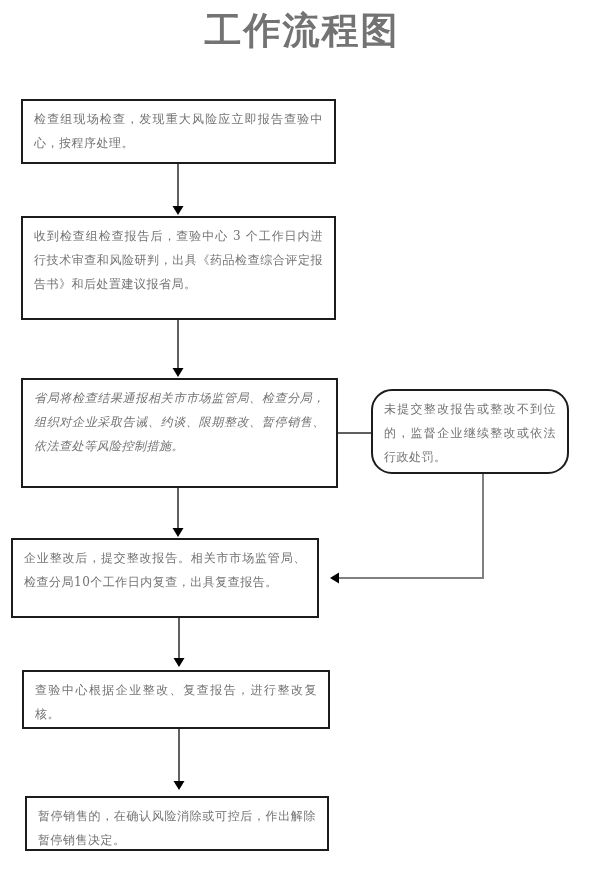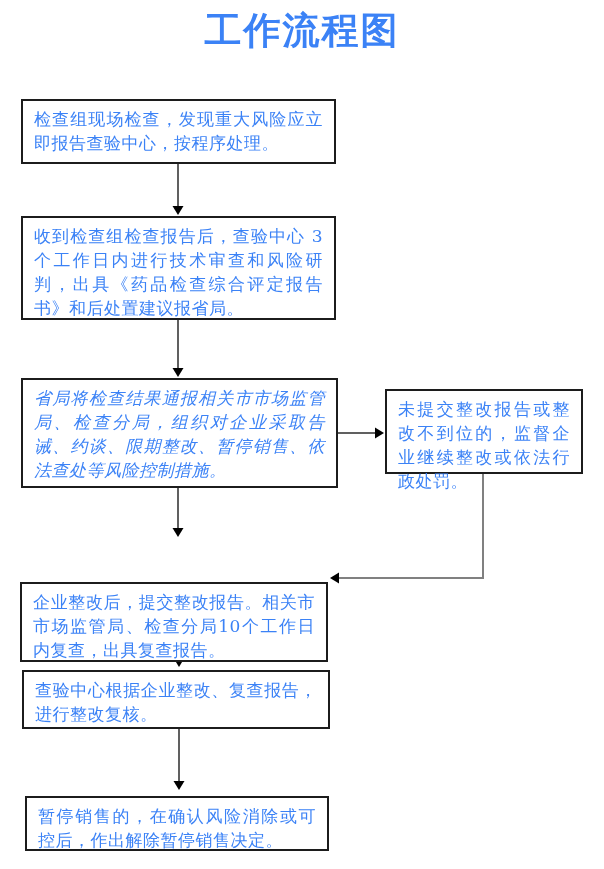--- a/index.html
+++ b/index.html
@@ -6,50 +6,50 @@
     margin: 0;
     padding: 0;
     background: #ffffff;
   }
   .page {
     position: relative;
     width: 604px;
     height: 869px;
     background: #ffffff;
     font-family: "DejaVu Serif", "Liberation Serif", serif;
-    color: #3b82f6;
+    color: #737373;
     overflow: hidden;
   }
   .title {
     position: absolute;
     top: 6px;
     left: 0;
     width: 604px;
     text-align: center;
     font-size: 37px;
     font-weight: bold;
     letter-spacing: 2px;
     margin: 0;
   }
   .flow-box {
     position: absolute;
     box-sizing: border-box;
     border: 2px solid #1c1c1c;
     background: #ffffff;
-    font-size: 17px;
+    font-size: 12px;
     line-height: 24px;
     padding: 6px 11px 4px 11px;
     text-align: justify;
     letter-spacing: 0.5px;
   }
   #box-step-1 { left: 21px;  top: 99px;  width: 315px; height: 65px;  }
   #box-step-2 { left: 21px;  top: 216px; width: 315px; height: 104px; }
   #box-step-3 { left: 21px;  top: 378px; width: 317px; height: 110px; font-style: italic; }
-  #box-branch { left: 385px; top: 389px; width: 198px; height: 85px;  }
-  #box-step-4 { left: 20px;  top: 538px; width: 308px; height: 80px; margin-top: 44px;  }
+  #box-branch { left: 371px; top: 389px; width: 198px; height: 85px; border-radius: 21px;  }
+  #box-step-4 { left: 11px;  top: 538px; width: 308px; height: 80px;  }
   #box-step-5 { left: 22px;  top: 670px; width: 308px; height: 59px;  }
   #box-step-6 { left: 25px;  top: 796px; width: 304px; height: 55px;  }
   .connector-layer {
     position: absolute;
     top: 0;
     left: 0;
     width: 604px;
     height: 869px;
     pointer-events: none;
   }

